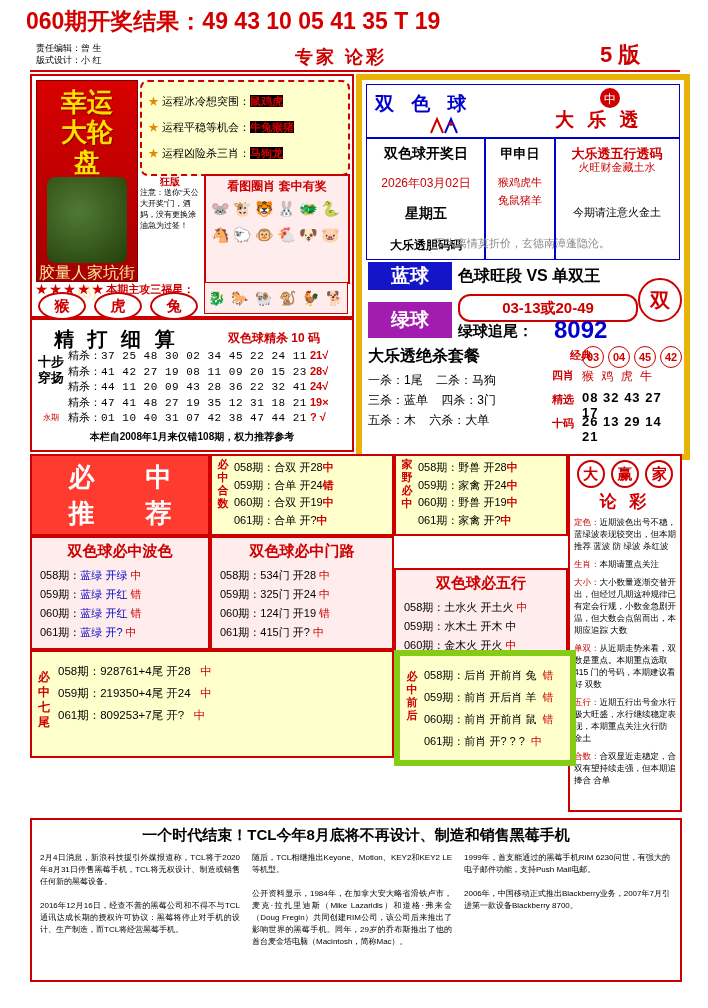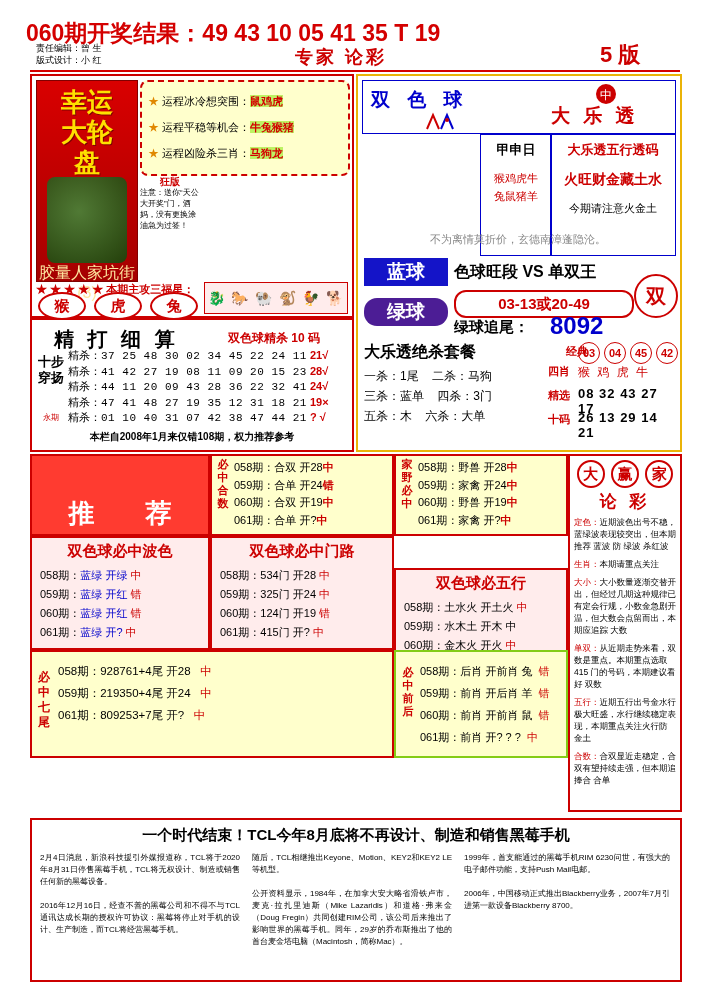--- a/index.html
+++ b/index.html
@@ -1,39 +1,39 @@
 <!DOCTYPE html>
 <html><head>
 <meta charset="utf-8">
 <style>
   html,body{margin:0;padding:0;}
   body{width:708px;height:1008px;background:#ffffff;font-family:"Liberation Sans",sans-serif;position:relative;overflow:hidden;}
   .page{position:relative;width:708px;height:1008px;}
 
   
   .hdr{position:absolute;left:0;top:0;width:708px;height:40px;}
-  .hdr-title{position:absolute;left:26px;top:18px;font-size:23px;font-weight:bold;color:#d40000;letter-spacing:0px;white-space:nowrap;}
+  .hdr-title{position:absolute;left:26px;top:6px;font-size:23px;font-weight:bold;color:#d40000;letter-spacing:0px;white-space:nowrap;}
 
   .topbar{position:absolute;left:30px;top:40px;width:650px;height:30px;border-bottom:2px solid #d40000;}
   .credit{position:absolute;left:36px;top:42px;font-size:9px;color:#000;line-height:12px;}
   .credit div{white-space:nowrap;}
   .expert{position:absolute;left:295px;top:45px;font-size:18px;font-weight:bold;color:#cc0000;letter-spacing:3px;}
   .ban{position:absolute;left:600px;top:40px;font-size:22px;font-weight:bold;color:#cc0000;}
 
   
   .lbox{position:absolute;left:30px;top:74px;width:320px;height:240px;border:2px solid #cc0000;background:#fff;}
   .wheel{position:absolute;left:4px;top:4px;width:100px;height:200px;background:linear-gradient(#d90000,#a50000);border:1px solid #800000;}
   .wheel .w-txt{position:absolute;left:50%;transform:translateX(-50%);top:6px;width:64px;text-align:center;font-size:26px;font-weight:bold;color:#ffe000;line-height:30px;text-shadow:1px 1px 0 #7a0000;}
   .wheel .dragon{position:absolute;left:10px;top:96px;width:80px;height:86px;background:radial-gradient(circle at 40% 40%,#3e8f3e,#0c4a0c);border-radius:8px;opacity:.85;}
   .wheel .sub{position:absolute;left:0;top:182px;width:100%;text-align:center;font-size:16px;color:#ffe8a0;}
 
   .yellowbox{position:absolute;left:108px;top:4px;width:206px;height:92px;border:2px dashed #cc0000;background:#ffffcc;border-radius:8px;}
   .ybrow{position:absolute;left:6px;font-size:11px;color:#000;white-space:nowrap;}
   .ybrow .star{color:#e08800;}
-  .ybrow b{color:#d40000;background:#bef264;}
+  .ybrow b{color:#d40000;background:#000000;}
   .r1{top:12px;} .r2{top:38px;} .r3{top:64px;}
 
   .note{position:absolute;left:108px;top:100px;width:60px;height:80px;font-size:8px;color:#000;line-height:11px;}
   .note .nt{color:#cc0000;font-weight:bold;font-size:10px;display:block;text-align:center;}
 
   .zodiacbox{position:absolute;left:172px;top:98px;width:142px;height:106px;border:2px solid #cc0000;background:#ffecec;}
   .zodiacbox .zt{position:absolute;left:0;top:2px;width:100%;text-align:center;font-size:12px;font-weight:bold;color:#cc0000;}
   .zgrid{position:absolute;left:4px;top:20px;width:134px;display:flex;flex-wrap:wrap;}
   .zcell{width:22px;height:26px;margin:0;display:flex;align-items:center;justify-content:center;font-size:15px;}
 
@@ -48,47 +48,47 @@
   .stat-sub{position:absolute;left:196px;top:10px;font-size:12px;color:#cc0000;font-weight:bold;}
   .vtext{position:absolute;left:6px;top:34px;width:26px;font-size:13px;font-weight:bold;color:#000;line-height:16px;text-align:center;}
   .vtext2{position:absolute;left:6px;top:92px;width:26px;font-size:8px;color:#cc0000;text-align:center;}
   .rows{position:absolute;left:36px;top:28px;width:280px;font-size:11px;line-height:14.5px;color:#000;}
   .rows .lab{color:#000;}
   .rows .nums{font-family:"Liberation Mono",monospace;letter-spacing:.5px;}
   .rows .tail{color:#cc0000;font-weight:bold;}
   .footnote{position:absolute;left:4px;top:110px;width:312px;text-align:center;font-size:10px;font-weight:bold;color:#000;}
 
   
-  .rbox{position:absolute;left:356px;top:74px;width:322px;height:374px;border:2px solid #eab308;background:#fff;}
+  .rbox{position:absolute;left:356px;top:74px;width:322px;height:374px;border:6px solid #eab308;background:#fff;}
   .rb-head{position:absolute;left:4px;top:4px;width:312px;height:52px;border:1px solid #0000cc;}
   .rb-head .sq{position:absolute;left:8px;top:6px;font-size:19px;font-weight:bold;color:#0000cc;letter-spacing:6px;}
   .rb-head .dlt{position:absolute;left:188px;top:22px;font-size:19px;font-weight:bold;color:#cc0000;letter-spacing:4px;text-align:center;}
   .rb-head .logo1{position:absolute;left:60px;top:30px;width:36px;height:20px;}
   .rb-head .logo2{position:absolute;left:228px;top:2px;width:30px;height:22px;}
 
   .gridtab{position:absolute;left:4px;top:58px;width:312px;height:120px;}
   .gt-c1{position:absolute;left:0;top:0;width:118px;height:120px;border:1px solid #0000cc;}
   .gt-c2{position:absolute;left:118px;top:0;width:70px;height:120px;border:1px solid #0000cc;}
   .gt-c3{position:absolute;left:188px;top:0;width:124px;height:120px;border:1px solid #0000cc;}
   .cellt{position:absolute;width:100%;text-align:center;}
   .open-label{top:6px;font-size:14px;font-weight:bold;color:#000;}
   .open-date{top:36px;font-size:12px;color:#cc0000;}
   .open-week{top:66px;font-size:14px;font-weight:bold;color:#000;}
   .open-note{top:98px;font-size:12px;font-weight:bold;color:#000;}
   .jiazi{top:6px;font-size:13px;font-weight:bold;color:#000;}
   .zod-a{top:36px;font-size:11px;color:#cc0000;}
   .zod-b{top:54px;font-size:11px;color:#cc0000;}
   .wuxing{top:6px;font-size:13px;font-weight:bold;color:#cc0000;}
-  .wuxing2{top:36px;font-size:14px;color:#cc0000;font-weight:bold;}
+  .wuxing2{top:21px;font-size:11px;color:#cc0000;}
   .wuxing3{top:66px;font-size:11px;color:#000;}
   .dlt-note{position:absolute;left:0;top:98px;width:100%;text-align:center;font-size:11px;color:#888;}
 
   .bluegreen{position:absolute;left:4px;top:180px;width:312px;height:84px;}
   .bgl{position:absolute;left:2px;top:2px;width:84px;height:28px;background:#1414c8;color:#fff;font-size:19px;font-weight:bold;display:flex;align-items:center;justify-content:center;border-radius:0;}
-  .ggl{position:absolute;left:2px;top:42px;width:84px;height:28px;background:#4c1d95;color:#fff;font-size:19px;font-weight:bold;display:flex;align-items:center;justify-content:center;border-radius:13px;}
+  .ggl{position:absolute;left:2px;top:42px;width:84px;height:36px;background:#a21caf;color:#fff;font-size:19px;font-weight:bold;display:flex;align-items:center;justify-content:center;border-radius:0;}
   .vs{position:absolute;left:92px;top:6px;font-size:16px;font-weight:bold;color:#000;white-space:nowrap;}
   .ellip{position:absolute;left:92px;top:34px;width:176px;height:24px;border:2px solid #cc0000;border-radius:12px;color:#cc0000;font-size:15px;font-weight:bold;display:flex;align-items:center;justify-content:center;}
   .shuang{position:absolute;left:272px;top:18px;width:40px;height:40px;border:2px solid #cc0000;border-radius:50%;color:#cc0000;font-size:20px;font-weight:bold;display:flex;align-items:center;justify-content:center;}
   .gtail{position:absolute;left:92px;top:62px;font-size:15px;font-weight:bold;color:#000;}
   .gtailnum{position:absolute;left:188px;top:56px;font-size:24px;font-weight:bold;color:#0000cc;}
 
   .killmeal{position:absolute;left:4px;top:266px;width:312px;height:102px;}
   .km-title{position:absolute;left:2px;top:0px;font-size:16px;font-weight:bold;color:#000;}
   .km-rows{position:absolute;left:2px;top:24px;width:180px;font-size:12px;line-height:20px;color:#000;}
   .km-right{position:absolute;left:186px;top:0;width:126px;}
@@ -130,21 +130,21 @@
   .s2c3{left:364px;width:170px;margin-top:32px;}
   .s2h{position:absolute;left:0;top:4px;width:100%;text-align:center;font-size:15px;font-weight:bold;color:#cc0000;}
   .s2b{position:absolute;left:8px;top:28px;font-size:11px;line-height:19px;color:#000;}
   .s2b .bl{color:#0000cc;} .s2b .rd{color:#cc0000;}
 
   .sec3{position:absolute;left:0;top:196px;width:534px;height:104px;}
   .s3c1{position:absolute;left:0;top:0;width:360px;height:104px;border:2px solid #cc0000;background:#ffffcc;}
   .s3c1 .vl{position:absolute;left:3px;top:18px;width:18px;font-size:12px;font-weight:bold;color:#cc0000;line-height:15px;text-align:center;}
   .s3c1 .lines{position:absolute;left:26px;top:8px;font-size:11.5px;line-height:22px;color:#000;}
   .s3c1 .lines .rd{color:#cc0000;}
-  .s3c2{position:absolute;left:364px;top:0;width:170px;height:104px;border:2px solid #84cc16;background:#ffffcc;}
+  .s3c2{position:absolute;left:364px;top:0;width:170px;height:104px;border:6px solid #84cc16;background:#ffffcc;}
   .s3c2 .vl{position:absolute;left:3px;top:14px;width:18px;font-size:11px;font-weight:bold;color:#cc0000;line-height:13px;text-align:center;}
   .s3c2 .lines{position:absolute;left:24px;top:8px;font-size:11px;line-height:22px;color:#000;}
   .s3c2 .lines .rd{color:#cc0000;}
 
   
   .news{position:absolute;left:30px;top:818px;width:648px;height:160px;border:2px solid #cc0000;background:#fff;}
   .news-title{position:absolute;left:0;top:6px;width:100%;text-align:center;font-size:15px;font-weight:bold;color:#000;}
   .news-col{position:absolute;top:32px;font-size:8px;line-height:12px;color:#000;text-align:justify;}
   .nc1{left:8px;width:200px;}
   .nc2{left:220px;width:200px;}
@@ -186,20 +186,37 @@
         <span class="star">★</span>
         <span>运程凶险杀三肖：</span><b>马狗龙</b>
       </div>
     </div>
 
     <div class="note">
       <span class="nt">狂版</span>
       <span>注意：送你“天公大开奖”门，酒妈，没有更换涂油急为过签！</span>
     </div>
 
+    <div class="zodiacbox">
+      <div class="zt">看图圈肖 套中有奖</div>
+      <div class="zgrid">
+        <div class="zcell">🐭</div>
+        <div class="zcell">🐮</div>
+        <div class="zcell">🐯</div>
+        <div class="zcell">🐰</div>
+        <div class="zcell">🐲</div>
+        <div class="zcell">🐍</div>
+        <div class="zcell">🐴</div>
+        <div class="zcell">🐑</div>
+        <div class="zcell">🐵</div>
+        <div class="zcell">🐔</div>
+        <div class="zcell">🐶</div>
+        <div class="zcell">🐷</div>
+      </div>
+    </div>
 
     <div class="starline">★ ★ ★ ★ ★ 本期主攻三福星：</div>
     <div class="animals">
       <div class="acircle">猴</div>
       <div class="acircle">虎</div>
       <div class="acircle">兔</div>
     </div>
     <div class="zodiacbox2">
       <span>🐉</span>
       <span>🐎</span>
@@ -244,20 +261,26 @@
         <path d="M18 18 L24 4 L30 18" stroke="#0000cc" stroke-width="2" fill="none"></path>
         <circle cx="24" cy="9" r="2" fill="#cc0000"></circle>
       </svg>
       <svg class="logo2" viewBox="0 0 30 22">
         <circle cx="15" cy="11" r="10" fill="#cc0000"></circle>
         <text x="15" y="16" font-size="12" fill="#ffffff" text-anchor="middle" font-family="DejaVu Sans">中</text>
       </svg>
     </div>
 
     <div class="gridtab">
+      <div class="gt-c1">
+        <div class="cellt open-label">双色球开奖日</div>
+        <div class="cellt open-date">2026年03月02日</div>
+        <div class="cellt open-week">星期五</div>
+        <div class="cellt open-note">大乐透胆码码</div>
+      </div>
       <div class="gt-c2">
         <div class="cellt jiazi">甲申日</div>
         <div class="cellt zod-a">猴鸡虎牛</div>
         <div class="cellt zod-b">兔鼠猪羊</div>
       </div>
       <div class="gt-c3">
         <div class="cellt wuxing">大乐透五行透码</div>
         <div class="cellt wuxing2">火旺财金藏土水</div>
         <div class="cellt wuxing3">今期请注意火金土</div>
       </div>
@@ -304,20 +327,21 @@
         <div class="zodrow">猴 鸡 虎 牛</div>
         <div class="numrow1">08 32 43 27 17</div>
         <div class="numrow2">26 13 29 14 21</div>
       </div>
     </div>
   </div>
 
   <div class="midwrap">
 
     <div class="p-bizhong">
+      <div class="t1">必    中</div>
       <div class="t2">推    荐</div>
     </div>
 
     <div class="p-hs">
       <div class="vl">必中合数</div>
       <div class="lines">
         <div><span>058期：合双 开28</span><b>中</b></div>
         <div><span>059期：合单 开24</span><b>错</b></div>
         <div><span>060期：合双 开19</span><b>中</b></div>
         <div><span>061期：合单 开?</span><b>中</b></div>

